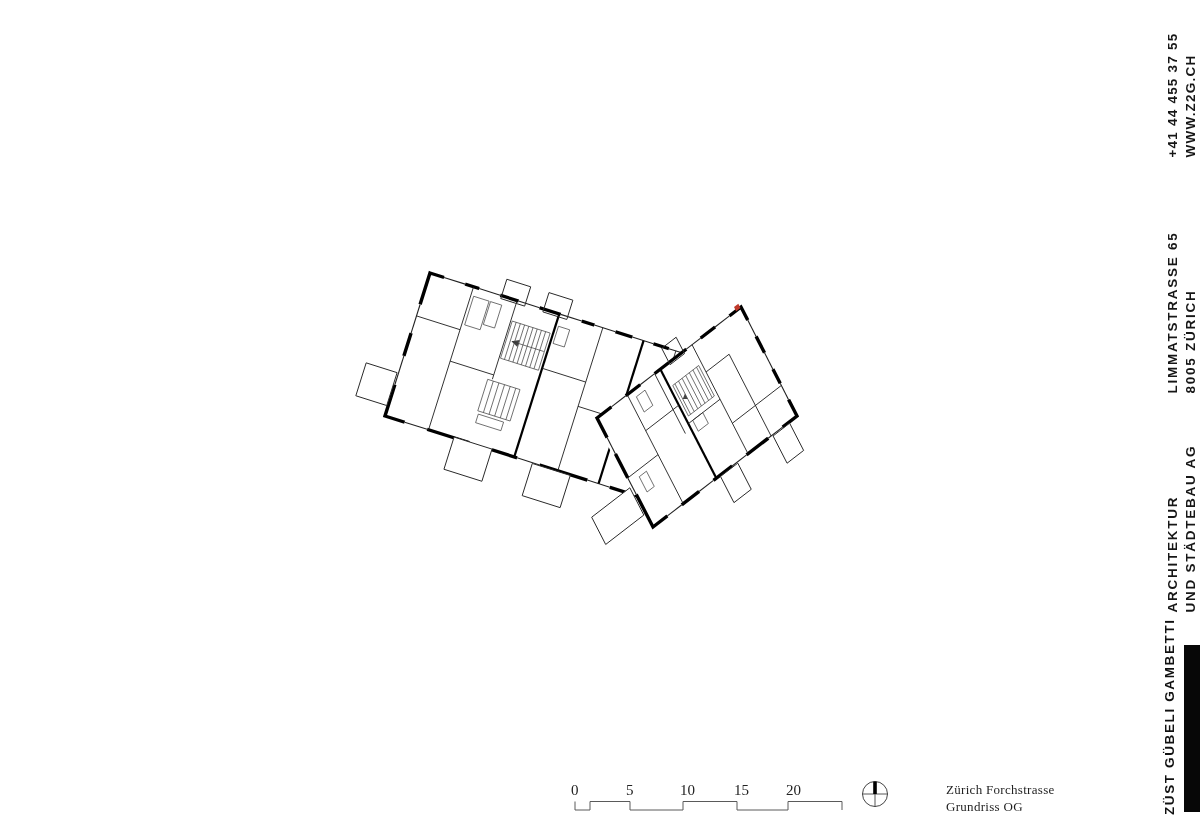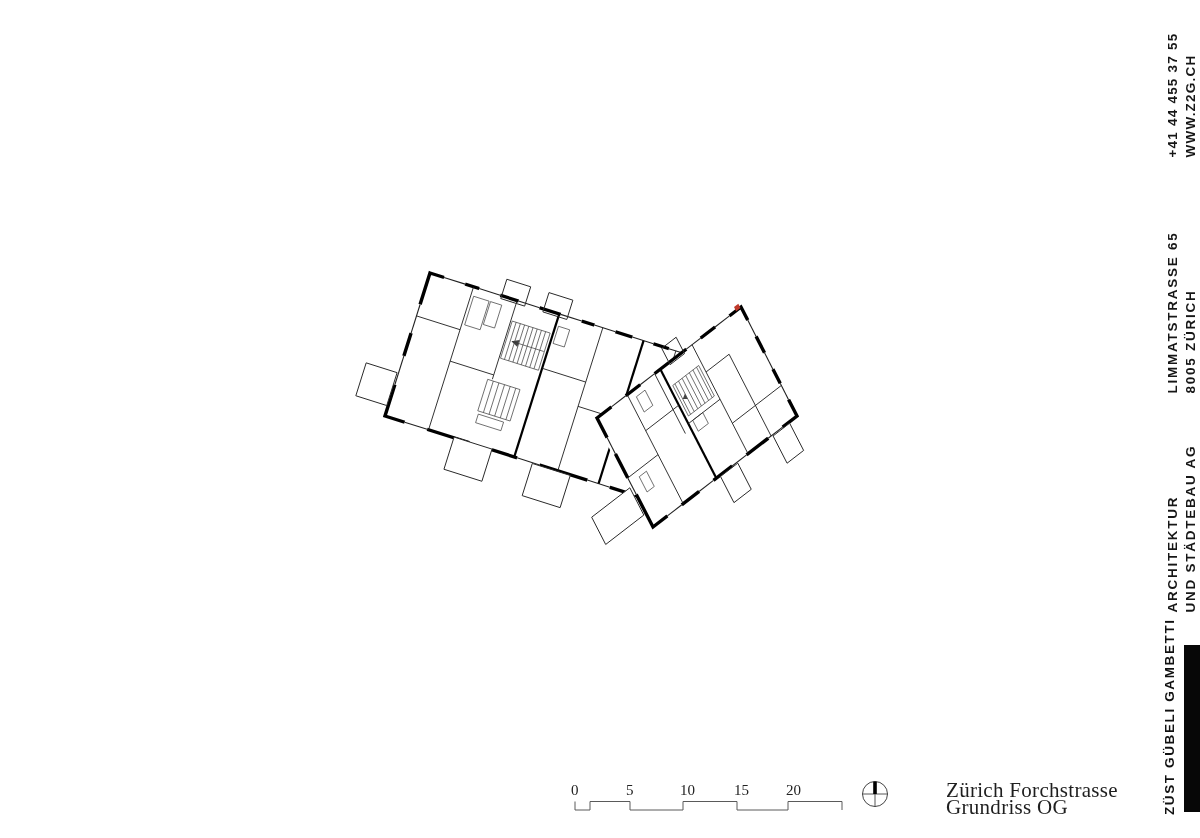--- a/index.html
+++ b/index.html
@@ -9,21 +9,21 @@
   .vblock{position:absolute;transform:rotate(-90deg);color:#161616;
           font-weight:bold;font-size:13.5px;line-height:17.5px;letter-spacing:0.13em;
           white-space:nowrap;text-align:left;}
   .vblock.num{letter-spacing:0.09em;}
   .vline{display:block;}
   .brand-text{position:absolute;transform:rotate(-90deg);color:#111;font-weight:bold;
           font-size:13.5px;line-height:20px;letter-spacing:0.12em;white-space:nowrap;}
   .brand-bar{position:absolute;left:1184px;top:645px;width:16px;height:167px;}
   
   .title-block{position:absolute;left:946px;top:782px;color:#1f1f1f;
-          font-family:"Liberation Serif",serif;font-size:21px;line-height:16.5px;
+          font-family:"Liberation Serif",serif;font-size:13px;line-height:16.5px;
           letter-spacing:0.3px;}
   
   #scalebar{position:absolute;left:565px;top:780px;}
   #scalebar text{font-family:"Liberation Serif",serif;font-size:15px;fill:#222;}
   #scalebar path{stroke:#5a5a5a;stroke-width:1;fill:none;}
   
   #north{position:absolute;left:856px;top:775px;}
   
   #plan{position:absolute;left:340px;top:253px;}
   #plan .wall{stroke:#000;stroke-width:3.4;fill:#fff;}

